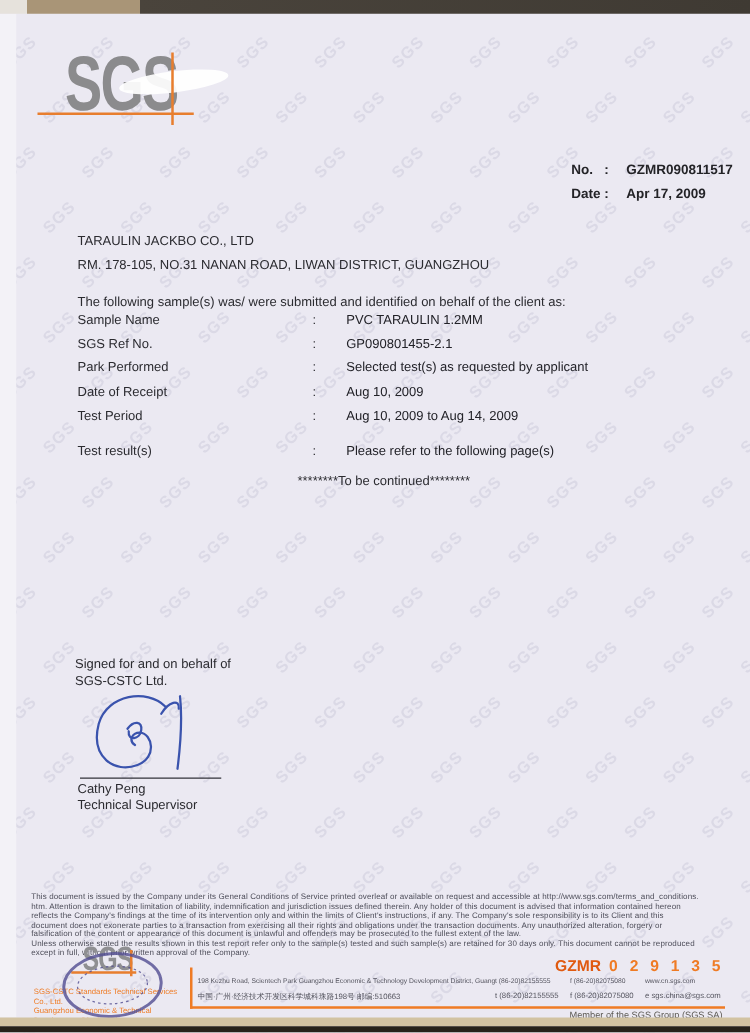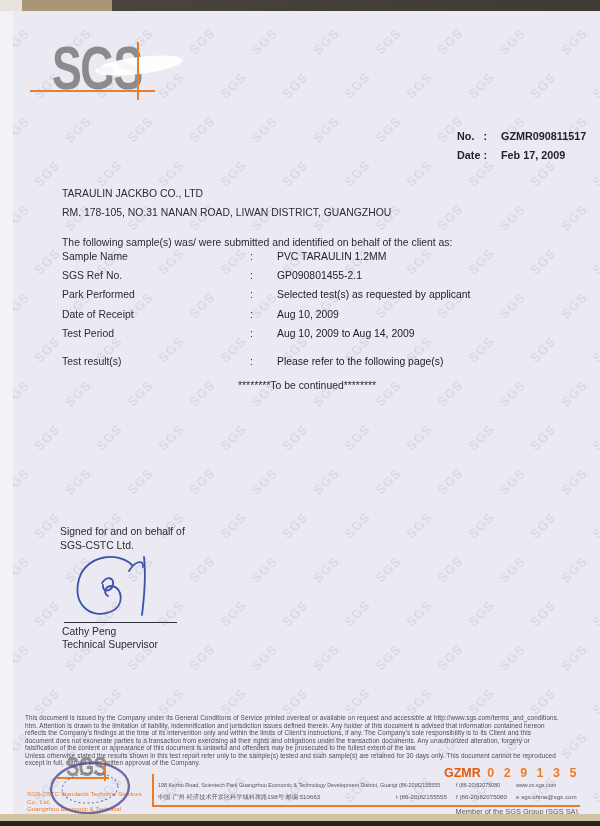--- a/index.html
+++ b/index.html
@@ -299,21 +299,21 @@
       <span class="logo-text">SGS</span>
     </div>
     <div class="logo-hline"></div>
     <div class="logo-vline"></div>
 
     <div class="meta">
       <div class="meta-row">
         <span class="meta-label">No.   :</span><span class="meta-value">GZMR090811517</span>
       </div>
       <div class="meta-row">
-        <span class="meta-label">Date :</span><span class="meta-value">Feb 17, 2009</span>
+        <span class="meta-label">Date :</span><span class="meta-value">Apr 17, 2009</span>
       </div>
     </div>
 
     <div class="client">
       <div>TARAULIN JACKBO CO., LTD</div>
       <div>RM. 178-105, NO.31 NANAN ROAD, LIWAN DISTRICT, GUANGZHOU</div>
     </div>
     <div class="intro">The following sample(s) was/ were submitted and identified on behalf of the client as:</div>
 
     <div class="fields">

